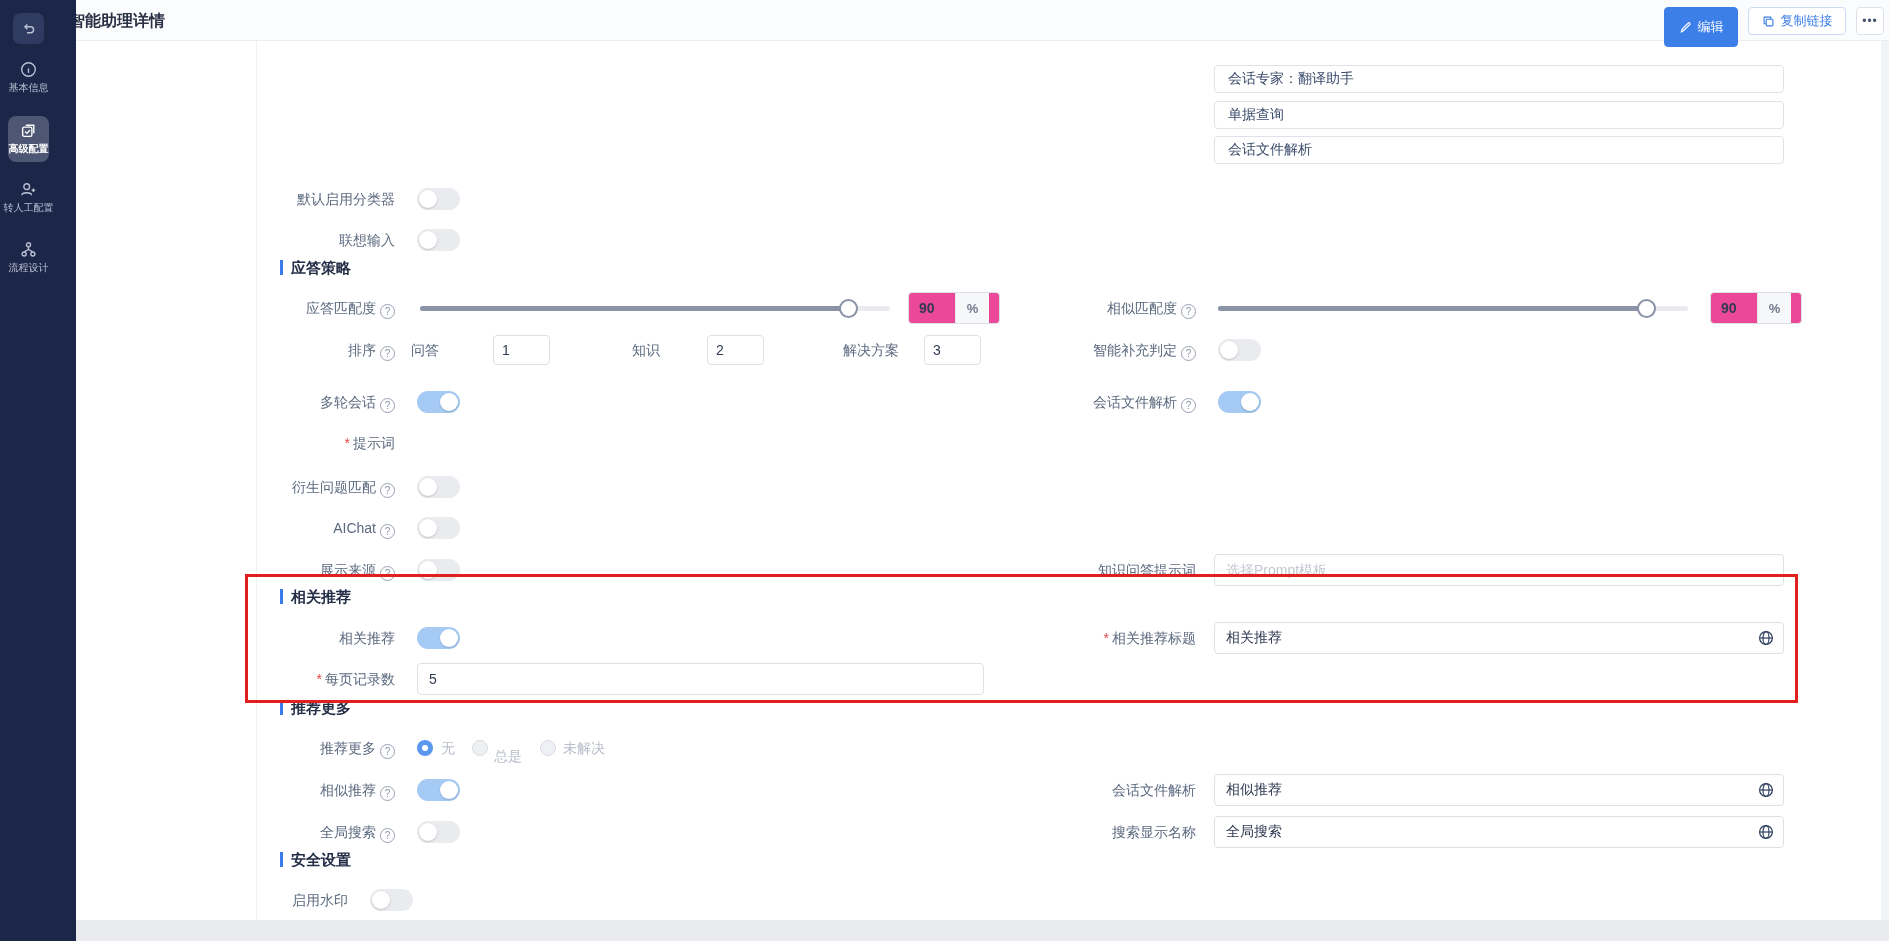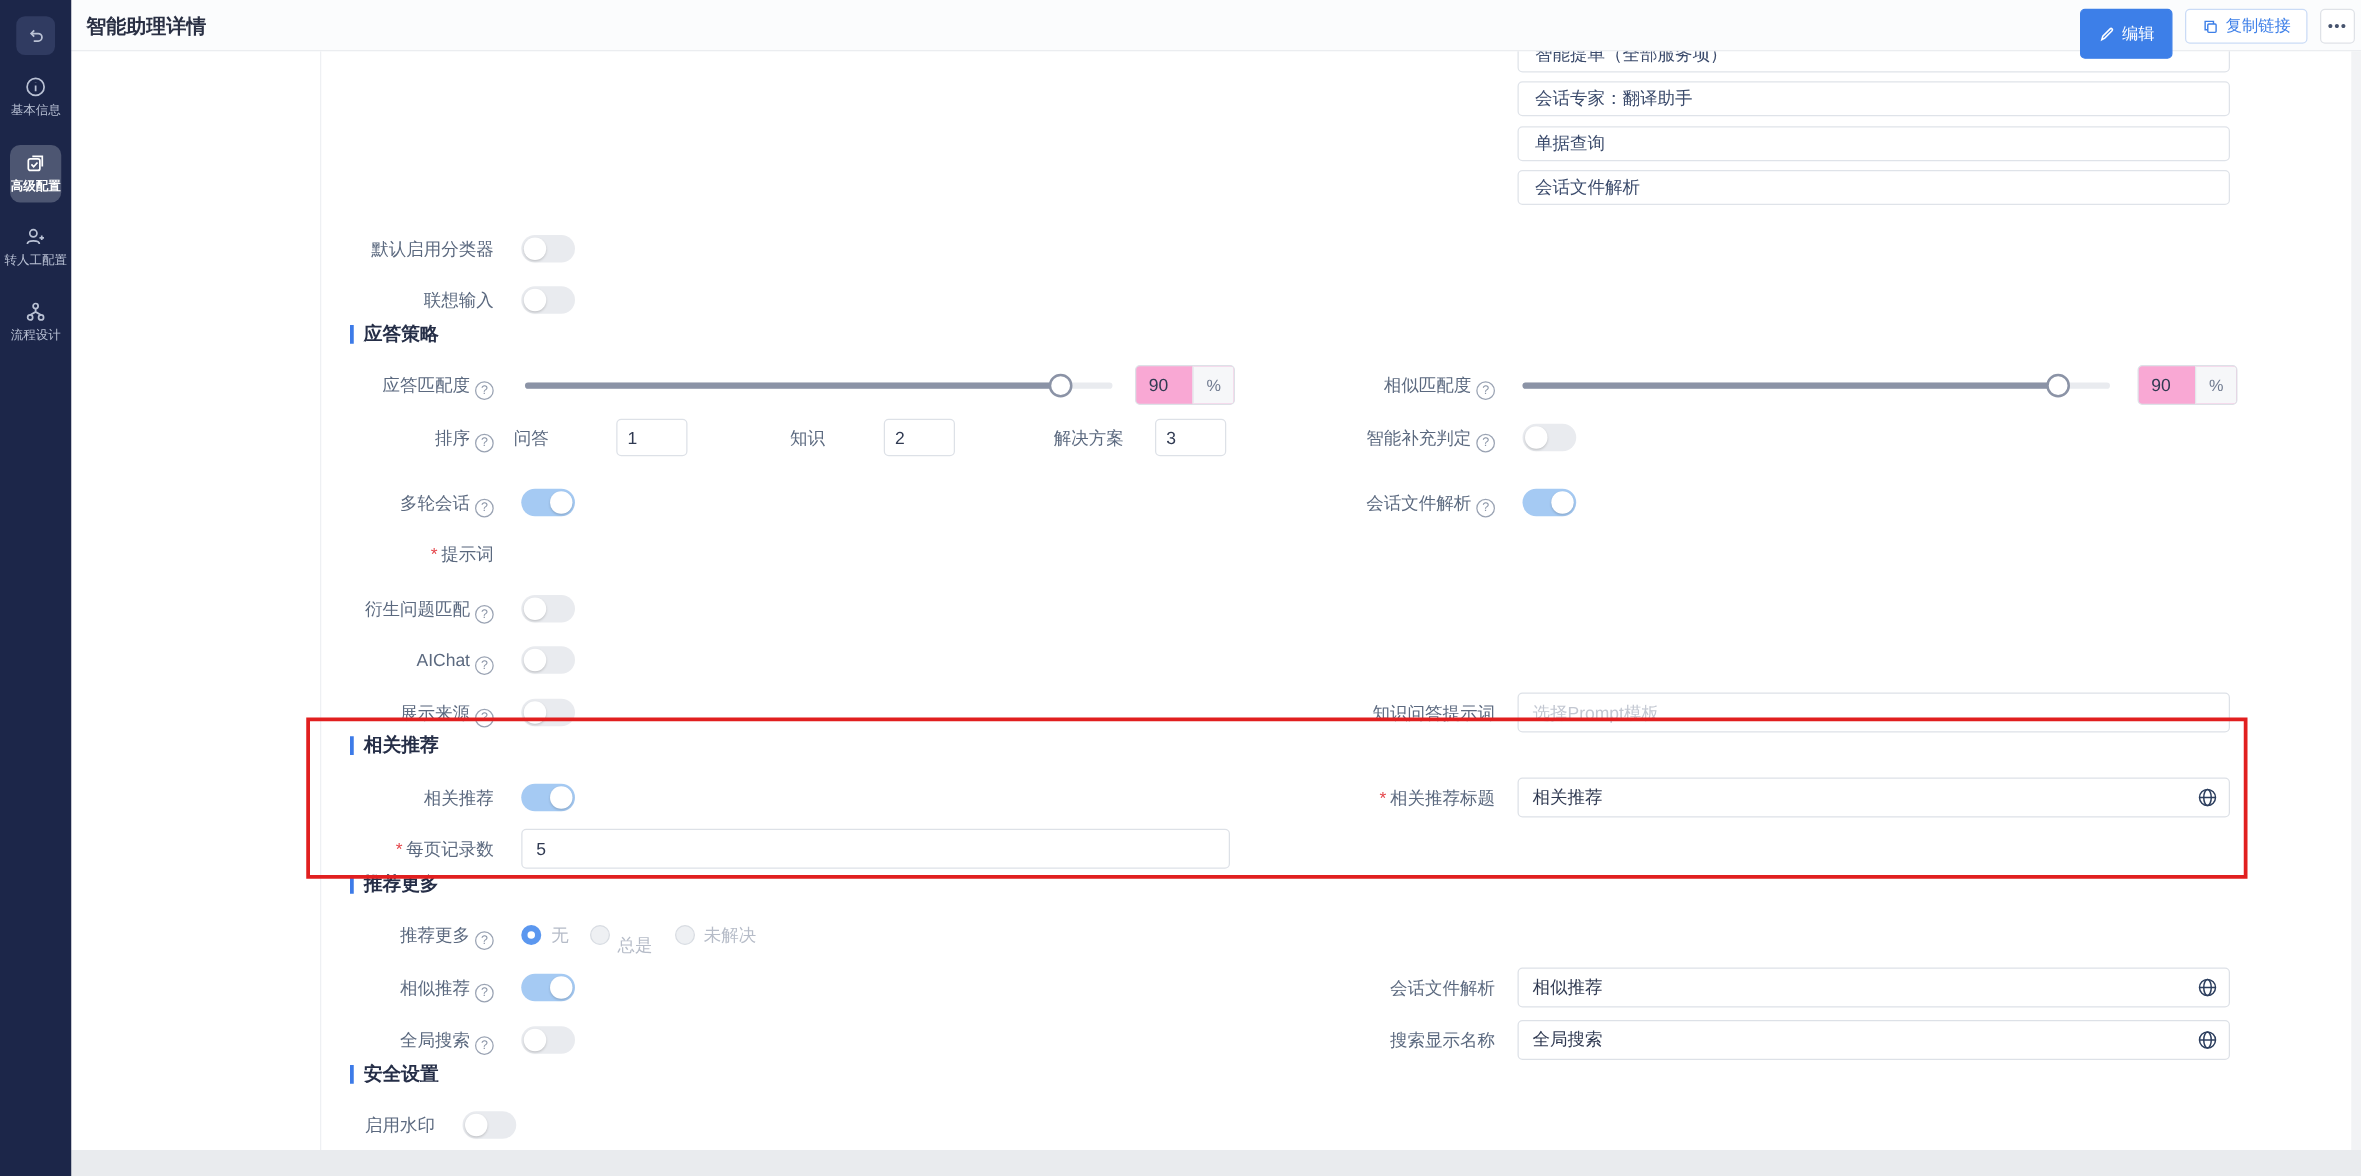--- a/index.html
+++ b/index.html
@@ -2,21 +2,21 @@
 <html><head>
 <meta charset="utf-8">
 <style>
   * { margin:0; padding:0; box-sizing:border-box; }
   html,body { width:1889px; height:941px; background:#fff; overflow:hidden;
     font-family:"Liberation Sans","DejaVu Sans",sans-serif; }
   #app { position:relative; width:1889px; height:941px; background:#fff; }
   .abs { position:absolute; }
 
   
-  .rail { left:0; top:0; width:57px; height:941px; background:#1c2649; z-index:30;font-family:Liberation Serif, serif; }
+  .rail { left:0; top:0; width:76px; height:941px; background:#1c2649; z-index:30;font-family:Liberation Serif, serif; }
   .back-btn { left:13px; top:13px; width:31px; height:31px; border-radius:7px; background:#303b61;
     display:flex; align-items:center; justify-content:center; color:#b9c1d4; cursor:pointer; }
   .rail-item { left:0; width:57px; text-align:center; color:#b9c1d4; cursor:pointer; }
   .rail-item .ric { display:flex; justify-content:center; }
   .rail-item .rlb { font-size:10px; margin-top:3px; white-space:nowrap; }
   .rail-sel-bg { left:8px; width:41px; height:46px; border-radius:8px; background:#4d5672; }
   .rail-item.sel { color:#fff; font-weight:bold; }
 
   
   .header { left:57px; top:0; width:1832px; height:41px; background:#fbfcfd;
@@ -55,22 +55,22 @@
   .input { position:absolute; height:32px; border:1px solid #dde1e7; border-radius:4px; background:#fff;
     font-size:14px; color:#303a52; padding:0 30px 0 11px; font-family:inherit; }
   .input::placeholder { color:#c2c7d1; }
   .input.noicon { padding-right:10px; }
   .mini-input { position:absolute; width:57px; height:30px; border:1px solid #dde1e7; border-radius:4px;
     background:#fff; font-size:14px; color:#303a52; padding:0 8px; font-family:inherit; }
   .slider-track { position:absolute; height:5px; border-radius:3px; background:#e9ebef; }
   .slider-fill { position:absolute; left:0; top:0; height:5px; border-radius:3px; background:#8b93a6; }
   .slider-handle { position:absolute; top:-7px; width:19px; height:19px; border-radius:50%; background:#fff;
     border:2px solid #8b93a6; cursor:pointer; }
-  .pct-group { position:absolute; width:80px; height:32px; border:1px solid #dde1e7; border-radius:4px;
-    background:#f9a8d4; display:flex; overflow:hidden; }
+  .pct-group { position:absolute; width:92px; height:32px; border:1px solid #dde1e7; border-radius:4px;
+    background:#ec4899; display:flex; overflow:hidden;font-weight:bold; }
   .pct-val { width:46px; display:flex; align-items:center; padding-left:10px; font-size:14px; color:#303a52; }
   .pct-unit { width:34px; border-left:1px solid #e4e7ec; background:#f6f7f9; color:#707b90;
     display:flex; align-items:center; justify-content:center; font-size:13px; }
   .radio { position:absolute; width:16px; height:16px; border-radius:50%; cursor:pointer; }
   .radio.sel { background:#5b97ef; }
   .radio.sel::after { content:""; position:absolute; left:5px; top:5px; width:6px; height:6px;
     border-radius:50%; background:#fff; }
   .radio.off { background:#eef0f3; border:1px solid #d8dce2; }
   .radio-lb { position:absolute; height:20px; line-height:20px; font-size:14px; color:#b6bcc8; }
   .globe { position:absolute; color:#2c3e5e; cursor:pointer; display:flex; }
@@ -78,23 +78,20 @@
     z-index:25; pointer-events:none; }
   .bottom-strip { left:57px; top:920px; width:1832px; height:21px; background:#e9ebee; z-index:6; }
   .scroll-track { left:1881px; top:41px; width:8px; height:879px; background:#f2f3f5; z-index:4; }
   svg { display:block; }
 </style>
 </head>
 <body>
 
 <div id="app">
 
-  <div class="abs list-box" style="top:30px">
-      <span>智能提单（全部服务项）</span>
-    </div>
   <div class="abs list-box" style="top:65px">
       <span>会话专家：翻译助手</span>
     </div>
   <div class="abs list-box" style="top:101px">
       <span>单据查询</span>
     </div>
   <div class="abs list-box" style="top:136px">
       <span>会话文件解析</span>
     </div>
 

